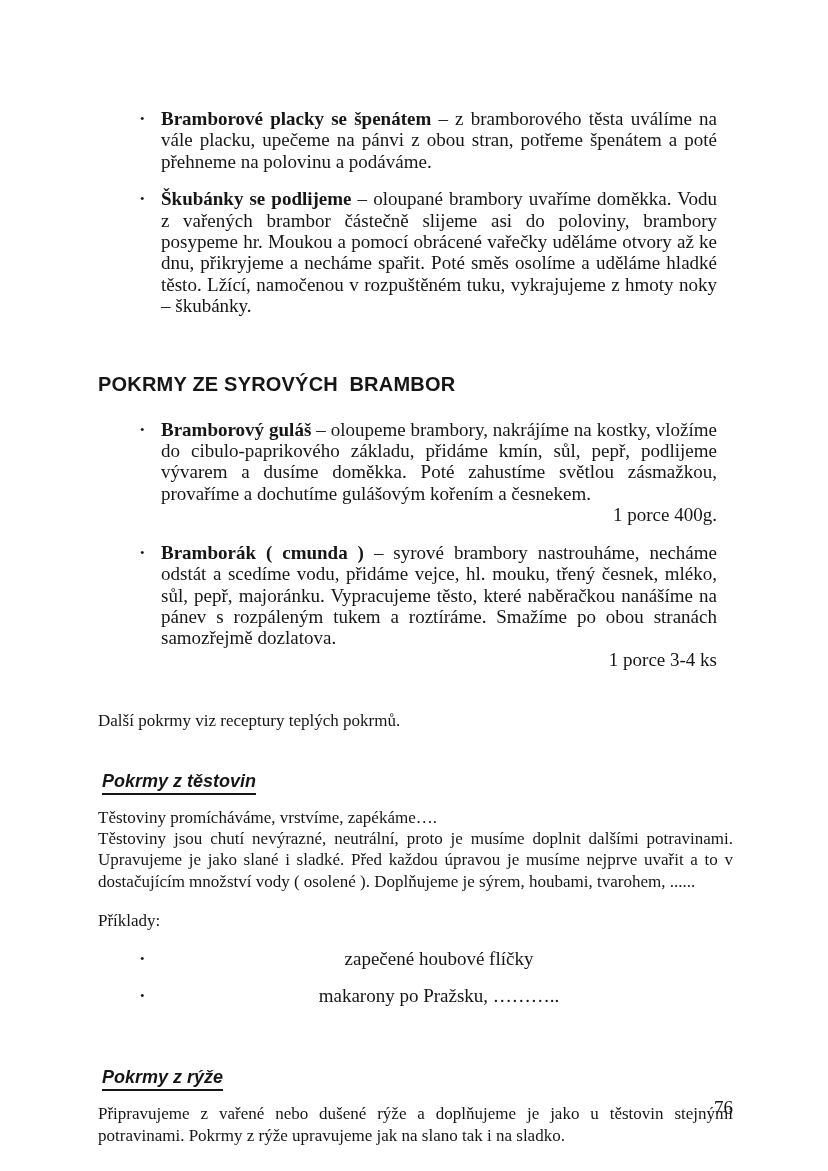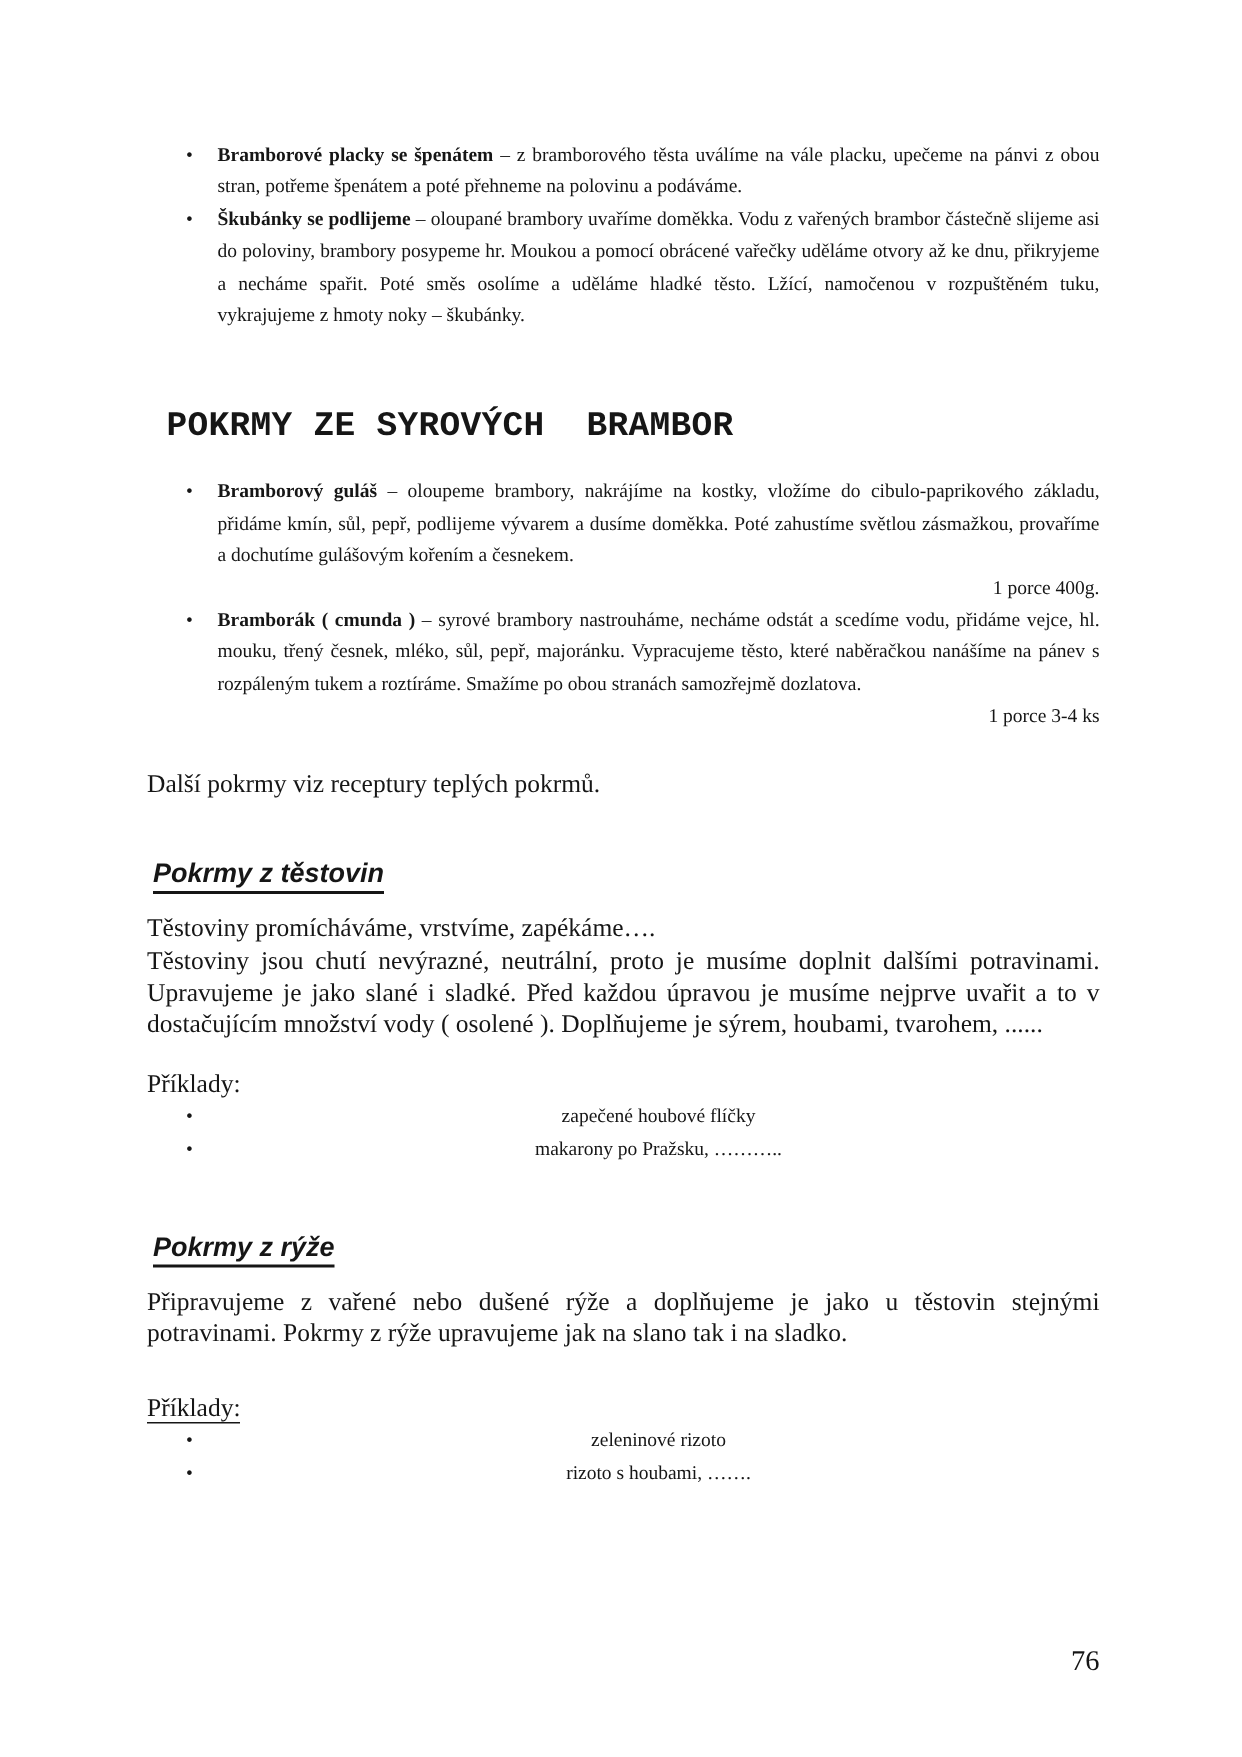--- a/index.html
+++ b/index.html
@@ -36,24 +36,24 @@
 
   
   ul.bullets {
     list-style: none;
     margin: 0;
     padding: 0;
   }
   ul.bullets > li {
     position: relative;
     padding-left: 47px;
-    font-size: 13px;
+    font-size: 19px;
     line-height: 21.4px;
     text-align: justify;
-    margin: 0;
+    margin: 16px;
   }
   ul.bullets > li::before {
     content: "\2022";
     position: absolute;
     left: 26px;
     top: 0;
     font-size: 13px;
     line-height: 21.4px;
   }
   ul.bullets > li .lead {
@@ -65,26 +65,26 @@
     text-align: right;
   }
 
   
   ul.bullets.simple > li {
     text-align: center;
   }
 
   
   .h-caps {
-    font-family: Liberation Mono, monospace;
+    font-family: Liberation Sans, sans-serif;
     font-weight: bold;
-    font-size: 23px;
+    font-size: 20px;
     line-height: 22px;
     letter-spacing: 0.2px;
-    margin: 13px;
+    margin: 0;
     white-space: pre;
   }
   .h-section {
     font-family: "Liberation Sans", "DejaVu Sans", sans-serif;
     font-weight: bold;
     font-style: italic;
     font-size: 18px;
     line-height: 22px;
     margin: 4px;
     display: inline-block;

